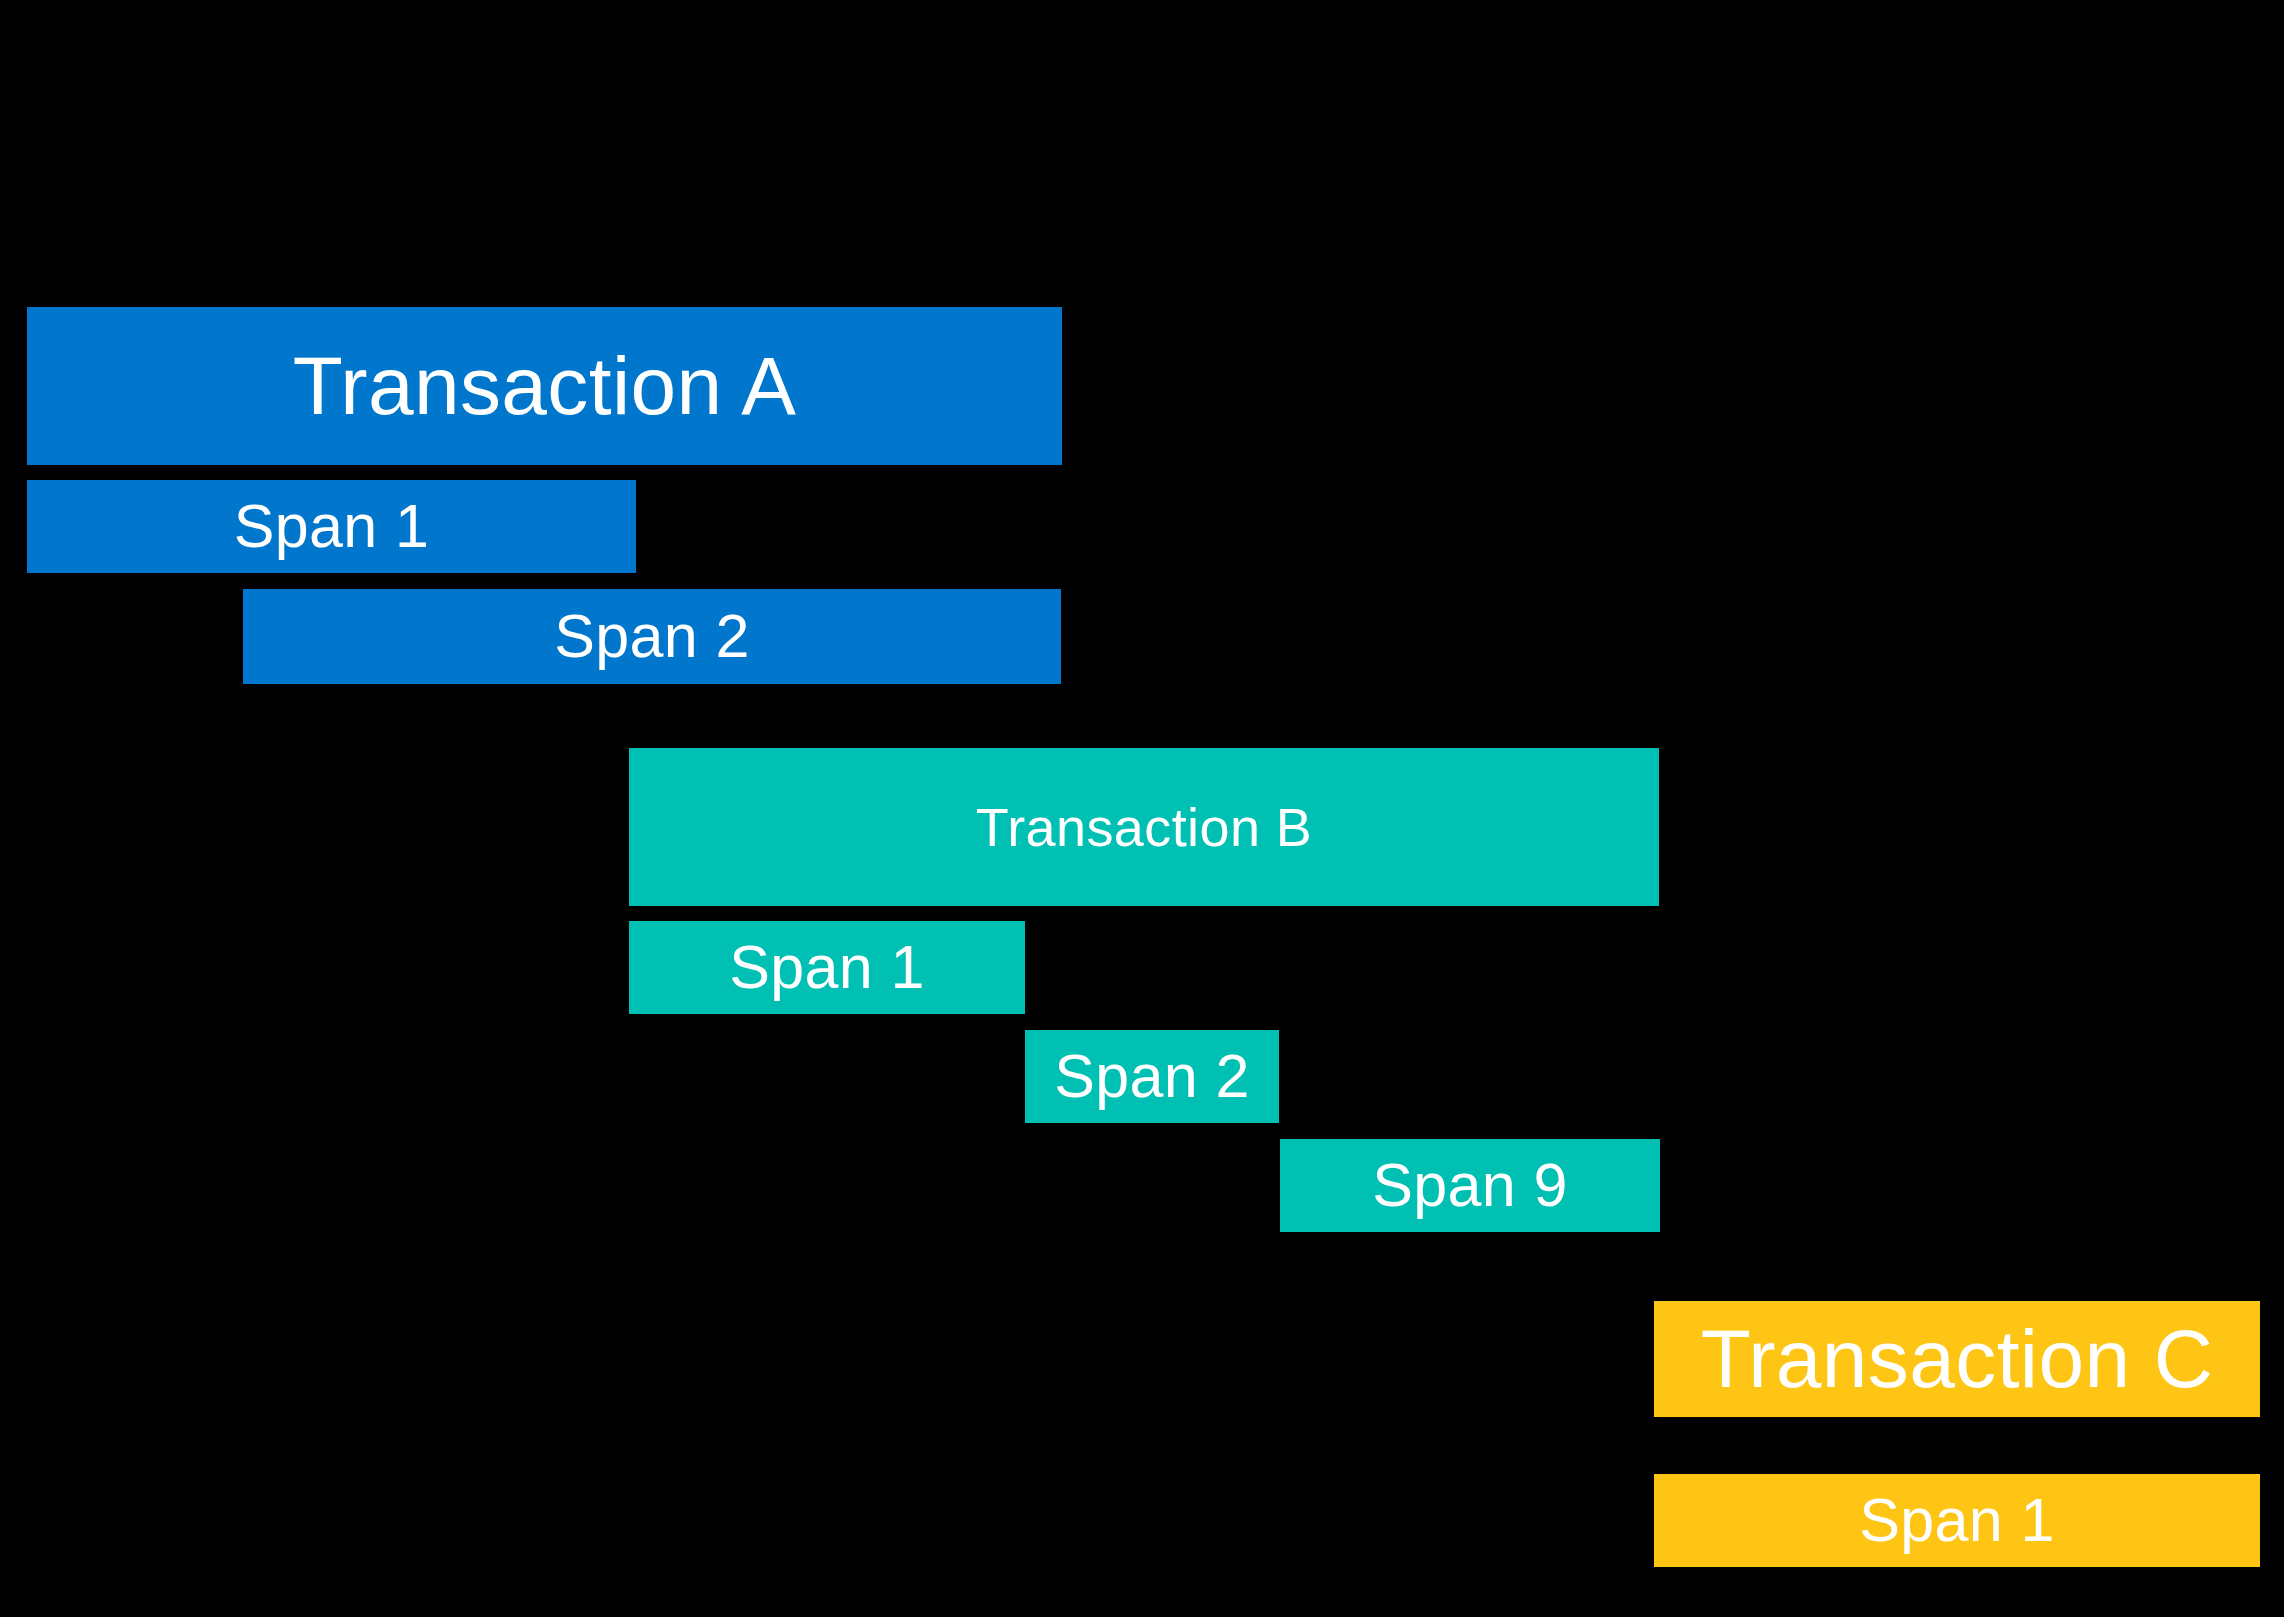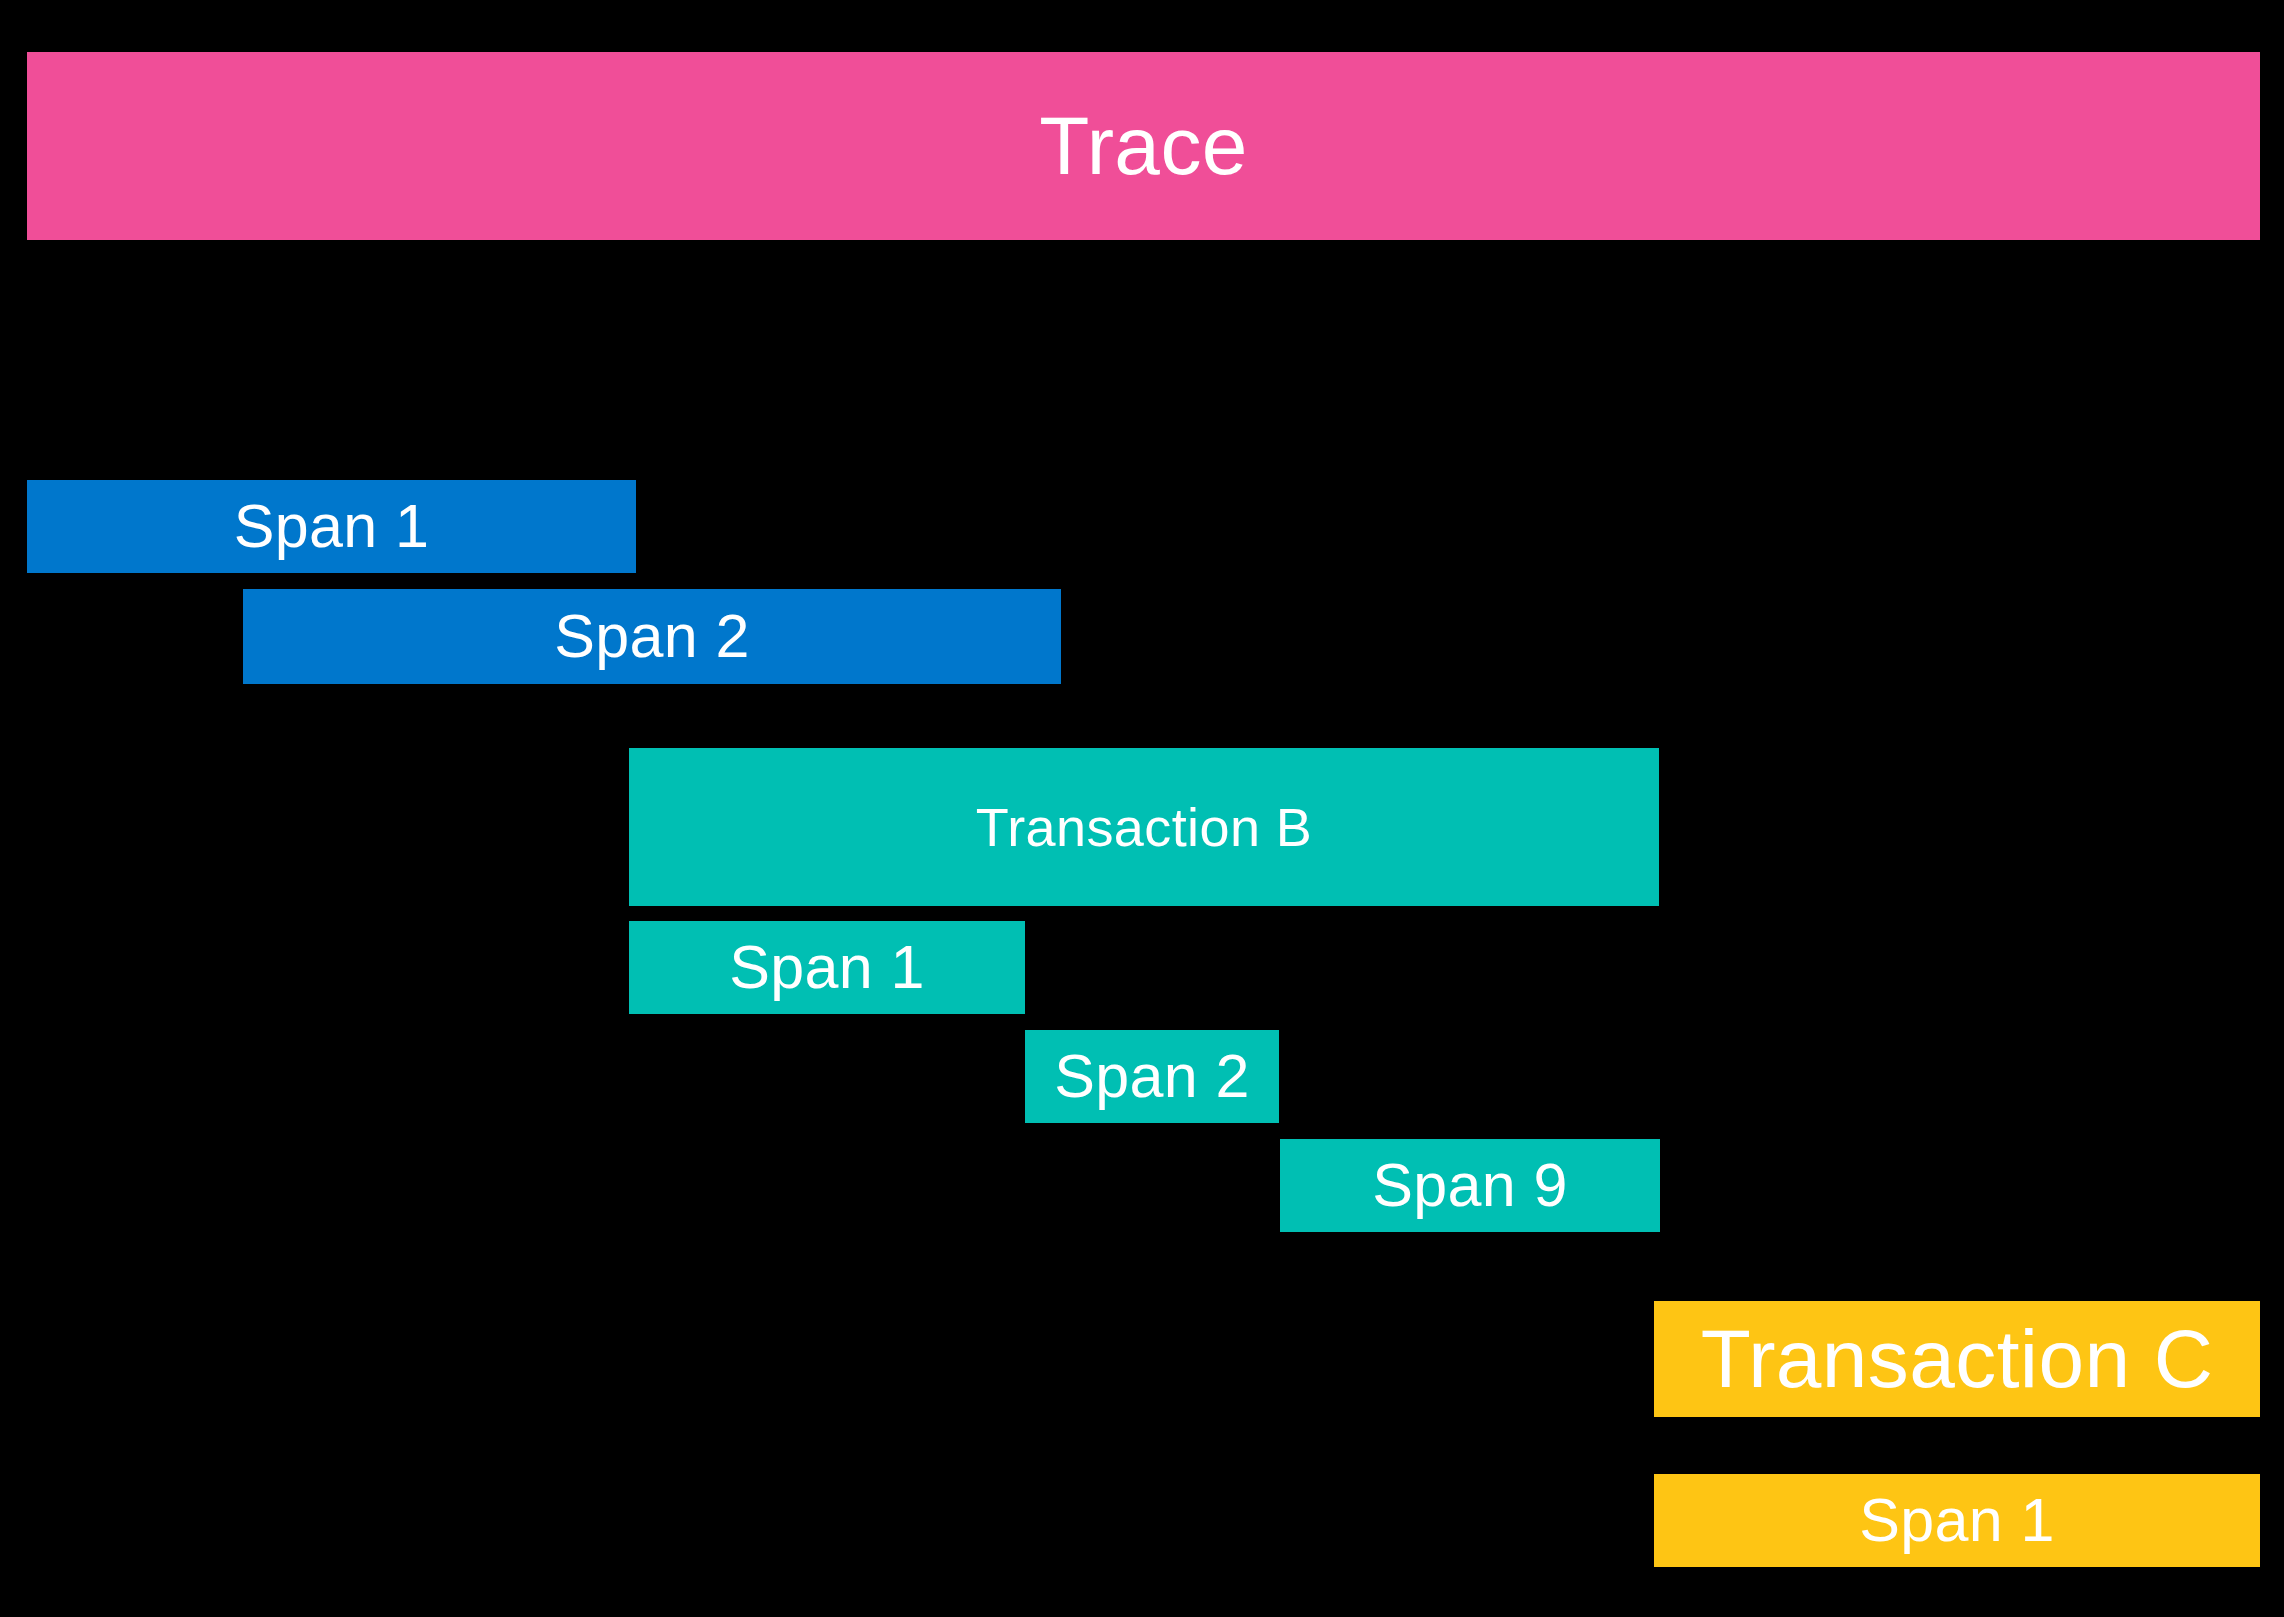--- a/index.html
+++ b/index.html
@@ -29,22 +29,22 @@
     white-space: nowrap;
     font-weight: 400;
     line-height: 1;
     letter-spacing: 0.4px;
   }
 </style>
 </head>
 <body style="background: rgb(0, 0, 0);">
 
 <div class="stage" id="stage" style="background: rgb(0, 0, 0); width: 2284px; height: 1618px;">
-    <div class="bar" style="left: 27px; top: 52px; width: 2233px; height: 188px; background: rgb(240, 78, 152);">
-      <span class="bar-label" style="font-size: 82px; color: rgb(255, 255, 255);">Trace</span>
+    <div class="bar" style="left: 27px; top: 307px; width: 1035px; height: 158px; background: rgb(0, 119, 204);">
+      <span class="bar-label" style="font-size: 82px; color: rgb(255, 255, 255);">Transaction A</span>
     </div>
     <div class="bar" style="left: 27px; top: 480px; width: 609px; height: 93px; background: rgb(0, 119, 204);">
       <span class="bar-label" style="font-size: 61px; color: rgb(255, 255, 255);">Span 1</span>
     </div>
     <div class="bar" style="left: 243px; top: 589px; width: 818px; height: 95px; background: rgb(0, 119, 204);">
       <span class="bar-label" style="font-size: 61px; color: rgb(255, 255, 255);">Span 2</span>
     </div>
     <div class="bar" style="left: 629px; top: 748px; width: 1030px; height: 158px; background: rgb(0, 191, 179);">
       <span class="bar-label" style="font-size: 54px; color: rgb(255, 255, 255);">Transaction B</span>
     </div>

